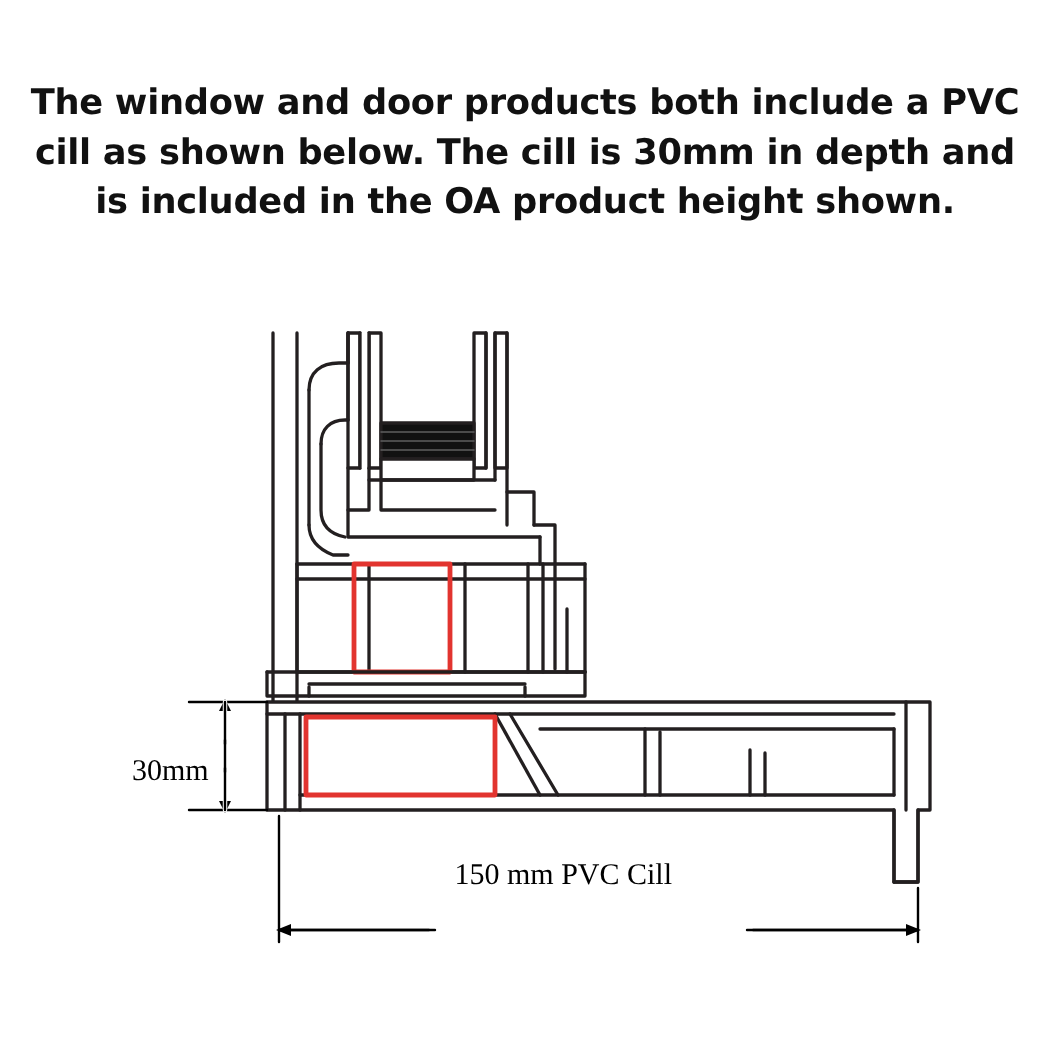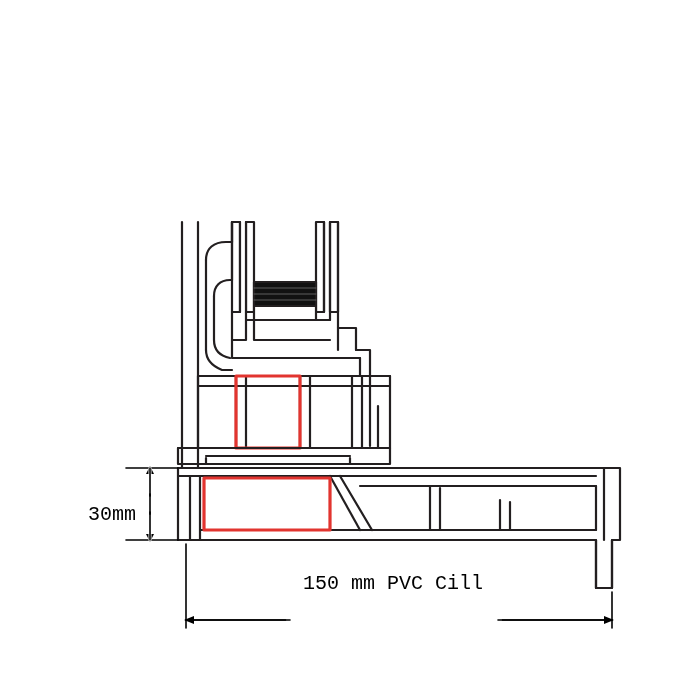--- a/index.html
+++ b/index.html
@@ -37,39 +37,40 @@
   }
   .diagram {
     position: absolute;
     top: 200px;
     left: 0;
     width: 700px;
     height: 470px;
   }
   .dim-label {
     position: absolute;
-    font-family: Liberation Mono, monospace;
+    font-family: Liberation Serif, serif;
     font-size: 20px;
     color: #000000;
     white-space: nowrap;
   }
   #label-30mm {
     left: 88px;
     top: 303px;
   }
   #label-150mm {
     left: 303px;
     top: 372px;
   }
 </style>
 </head>
 <body>
 
 <div id="page">
 
+  <div class="caption">The window and door products both include a PVC cill as shown below.  The cill is 30mm in depth and is included in the OA product height shown.</div>
 
   <div class="diagram">
     <svg width="700" height="470" viewBox="0 0 700 470">
       <g fill="none" stroke="#231f20" stroke-width="2.2" stroke-linejoin="round" stroke-linecap="round">
 
         <g>
           <rect x="232" y="22" width="8" height="90" fill="#ffffff"></rect>
           <rect x="246" y="22" width="8" height="90" fill="#ffffff"></rect>
           <rect x="240" y="22" width="6" height="90" fill="#ffffff" stroke="none"></rect>
           <rect x="316" y="22" width="8" height="90" fill="#ffffff"></rect>

